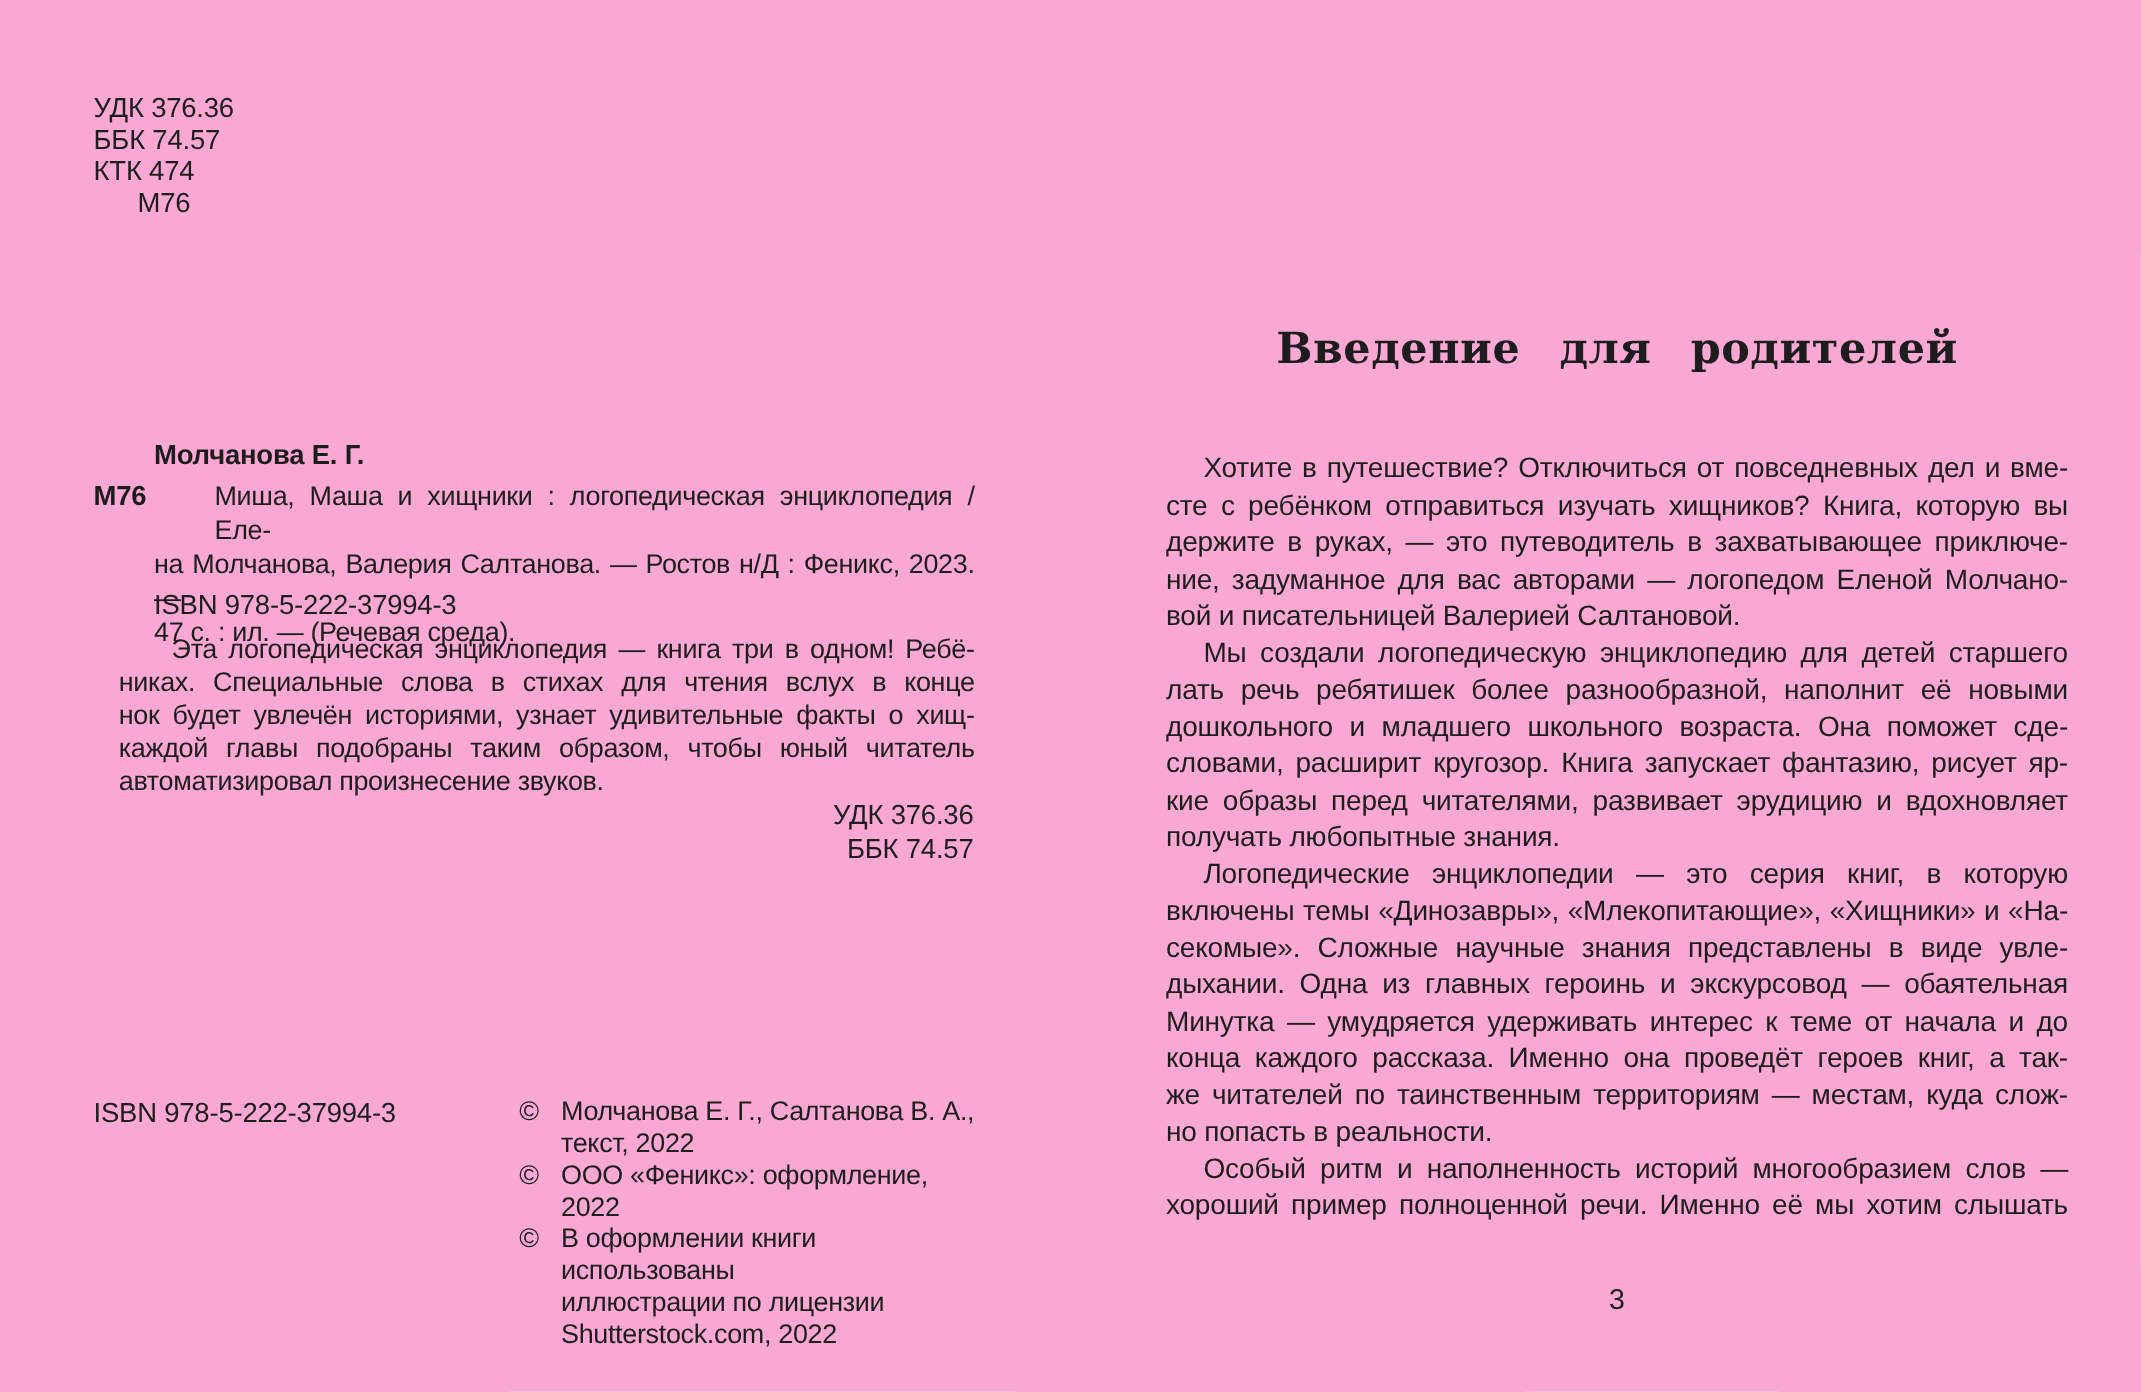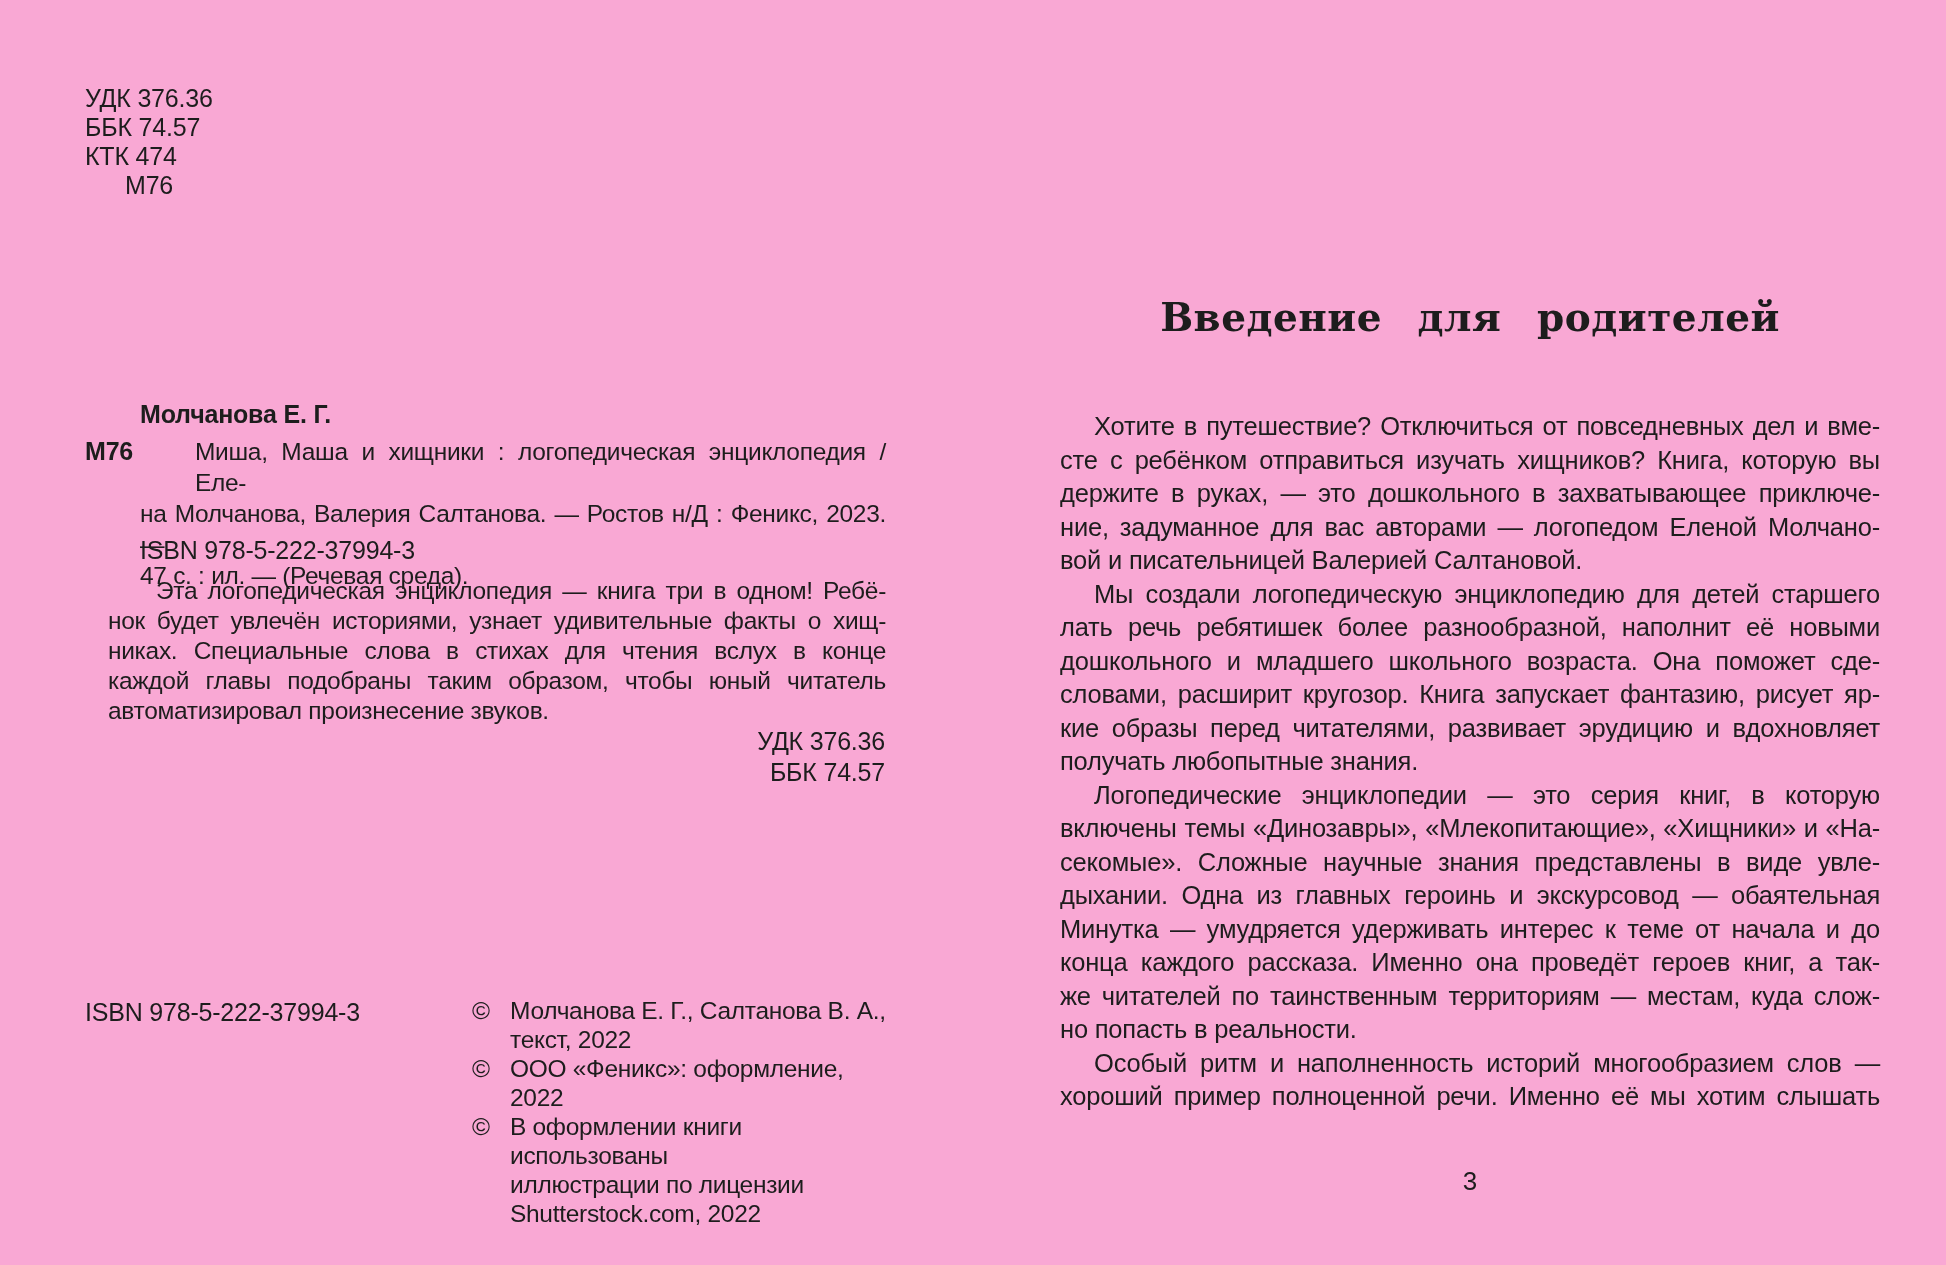--- a/index.html
+++ b/index.html
@@ -98,22 +98,22 @@
     <div class="entry-text">
         <div class="jl ind">Миша, Маша и хищники : логопедическая энциклопедия / Еле-</div>
         <div class="jl">на Молчанова, Валерия Салтанова. — Ростов н/Д : Феникс, 2023. —</div>
         <div class="jl shortline">47 с. : ил. — (Речевая среда).</div>
       </div>
 
     <div class="isbn-top">ISBN 978-5-222-37994-3</div>
 
     <div class="annot">
         <div class="jl ind">Эта логопедическая энциклопедия — книга три в одном! Ребё-</div>
+        <div class="jl">никах. Специальные слова в стихах для чтения вслух в конце</div>
         <div class="jl">нок будет увлечён историями, узнает удивительные факты о хищ-</div>
-        <div class="jl">никах. Специальные слова в стихах для чтения вслух в конце</div>
         <div class="jl">каждой главы подобраны таким образом, чтобы юный читатель</div>
         <div class="jl shortline">автоматизировал произнесение звуков.</div>
       </div>
 
     <div class="codes-right">
         <div>УДК 376.36</div>
         <div>ББК 74.57</div>
       </div>
 
     <div class="isbn-bottom">ISBN 978-5-222-37994-3</div>
@@ -145,21 +145,21 @@
   </section>
 
   <section>
 
     <h1 class="intro-title" style="margin:0;">Введение для родителей</h1>
 
     <div class="body-col">
         <div class="para">
           <div class="jl ind">Хотите в путешествие? Отключиться от повседневных дел и вме-</div>
           <div class="jl">сте с ребёнком отправиться изучать хищников? Книга, которую вы</div>
-          <div class="jl">держите в руках, — это дошкольного в захватывающее приключе-</div>
+          <div class="jl">держите в руках, — это путеводитель в захватывающее приключе-</div>
           <div class="jl">ние, задуманное для вас авторами — логопедом Еленой Молчано-</div>
           <div class="jl shortline">вой и писательницей Валерией Салтановой.</div>
         </div>
         <div class="para">
           <div class="jl ind">Мы создали логопедическую энциклопедию для детей старшего</div>
           <div class="jl">лать речь ребятишек более разнообразной, наполнит её новыми</div>
           <div class="jl">дошкольного и младшего школьного возраста. Она поможет сде-</div>
           <div class="jl">словами, расширит кругозор. Книга запускает фантазию, рисует яр-</div>
           <div class="jl">кие образы перед читателями, развивает эрудицию и вдохновляет</div>
           <div class="jl shortline">получать любопытные знания.</div>

